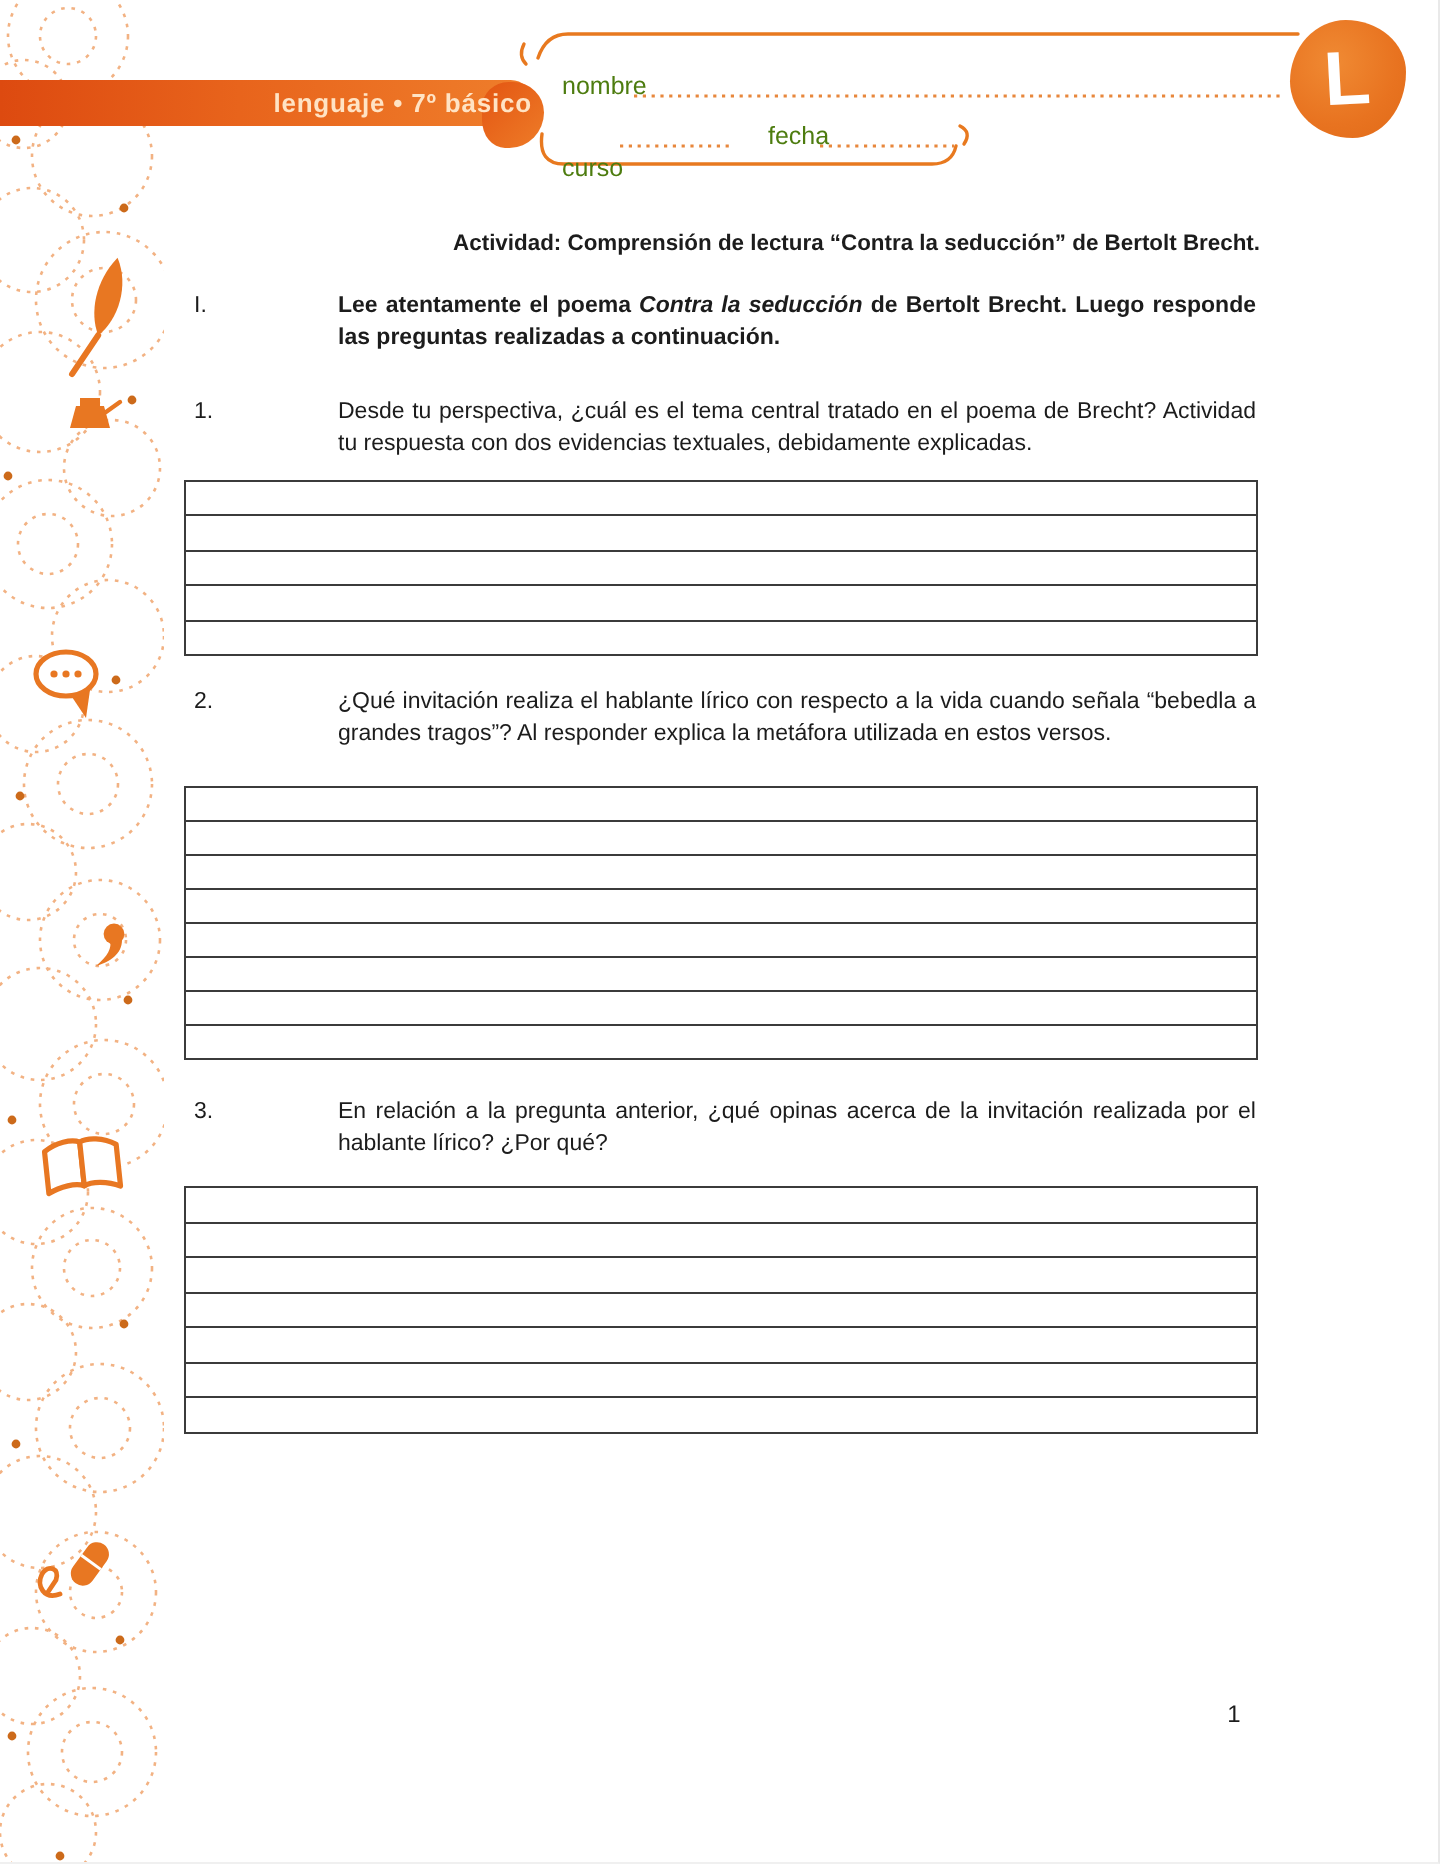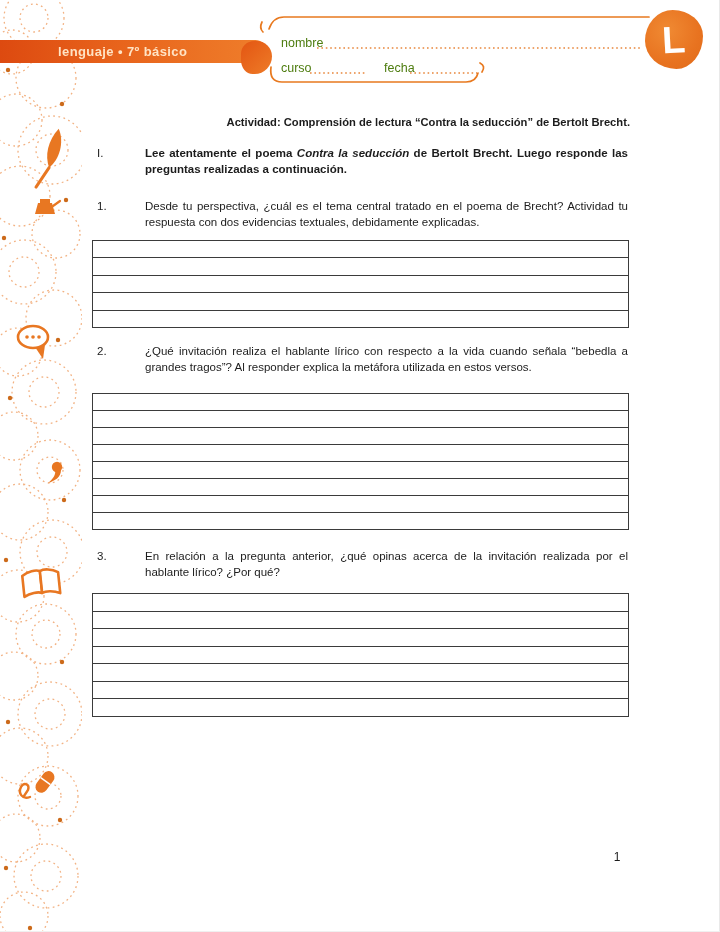--- a/index.html
+++ b/index.html
@@ -9,40 +9,40 @@
         border-right:1px solid #e9e9e9;border-bottom:1px solid #f0f0f0}
   
   .sidebar-deco{position:absolute;left:0;top:0;width:82px;height:932px;pointer-events:none}
   
   .banner{position:absolute;left:0;top:40px;width:266px;height:23px;z-index:2;
           background:linear-gradient(90deg,#dd4a10,#e8641c 45%,#ef7e2b);
           border-radius:0 12px 14px 0;display:flex;align-items:center}
   .banner:after{content:"";position:absolute;right:-6px;top:1px;width:31px;height:33px;
           background:linear-gradient(135deg,#e35512,#ee7c28);
           border-radius:46% 54% 60% 40% / 42% 50% 58% 46%}
-  .banner-text{position:relative;z-index:3;width:100%;text-align:left;padding-left:58px;
+  .banner-text{position:relative;z-index:3;width:100%;text-align:right;padding-left:58px;
           color:#ffe3c4;font-size:13px;letter-spacing:.4px;font-weight:bold}
   
   .header-svg{position:absolute;left:0;top:0;width:720px;height:100px;z-index:1}
   .fld{position:absolute;color:#4d7c0f;font-size:12.5px;z-index:2}
   .fld-name{left:281px;top:36px}
-  .fld-grade{left:281px;top:61px}
+  .fld-grade{left:281px;top:77px}
   .fld-date{left:384px;top:61px}
   
   .badge{position:absolute;left:645px;top:10px;width:58px;height:59px;z-index:3;
          background:radial-gradient(circle at 38% 35%,#f08a33,#e87320 60%,#e06a18);
          border-radius:48% 52% 46% 54% / 52% 44% 56% 48%;
          display:flex;align-items:center;justify-content:center}
   .badge-letter{color:#fff;font-size:38px;font-weight:bold;transform:rotate(-3deg);line-height:1}
   
   .activity-title{position:absolute;left:92px;top:116px;width:538px;text-align:right;
          font-weight:bold;font-size:11.2px}
   .qblock{position:absolute;left:97px;width:531px;font-size:11.5px;line-height:16.2px}
   .qnum{position:absolute;left:0;top:0}
-  .qtext{margin-left:48px;text-align:justify}
+  .qtext{margin-left:72px;text-align:justify}
   .bold{font-weight:bold}
   .italic{font-style:italic}
   .answer-box{position:absolute;left:92px;width:537px;border:1.6px solid #3b3b3b;
          display:flex;flex-direction:column;background:#fff}
   .ans-row{flex:1;border-bottom:1.6px solid #3b3b3b}
   .ans-row:last-child{border-bottom:none}
   .page-num{position:absolute;left:610px;top:850px;width:14px;text-align:center;font-size:12px}
 </style>
 </head>
 <body>

